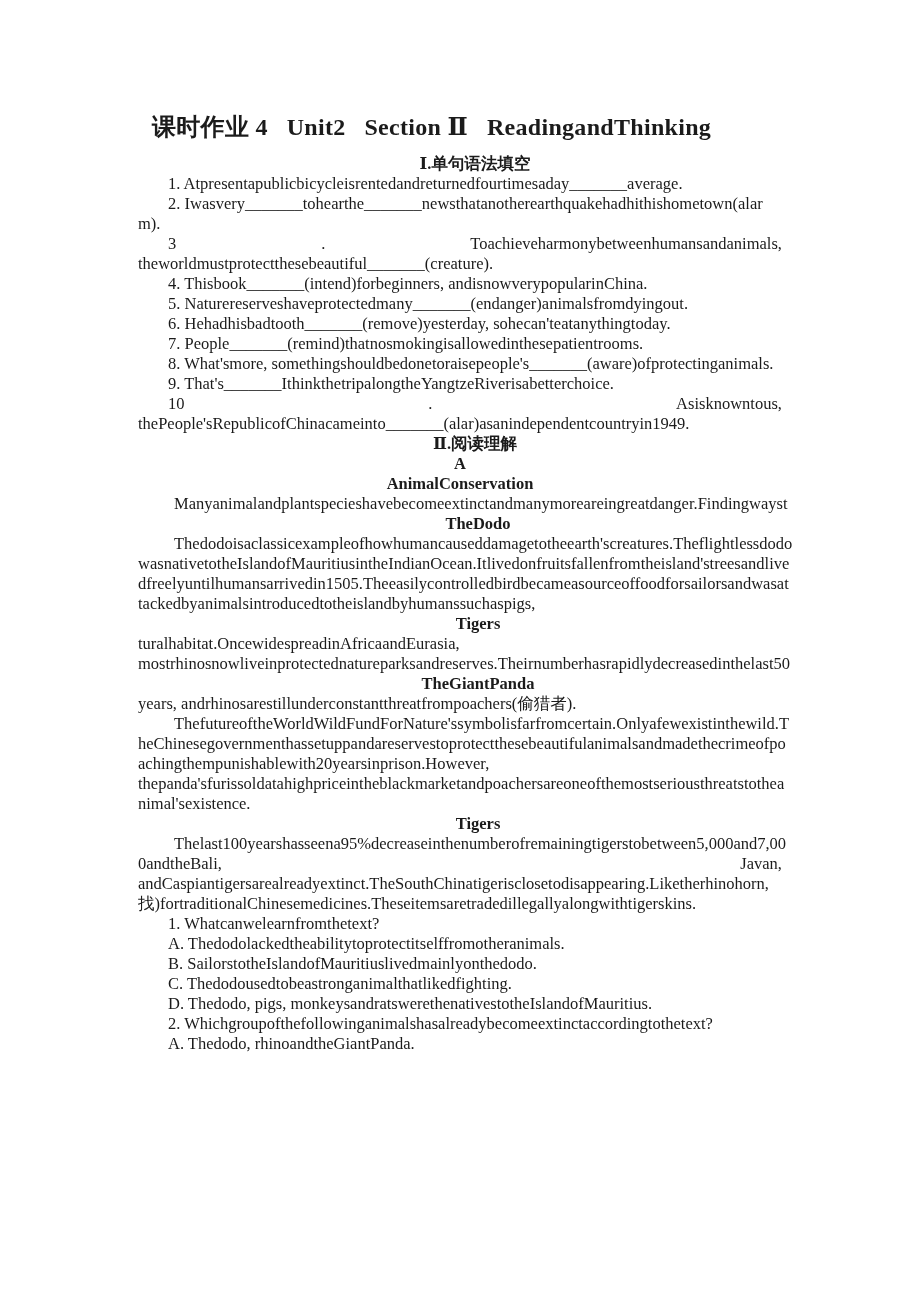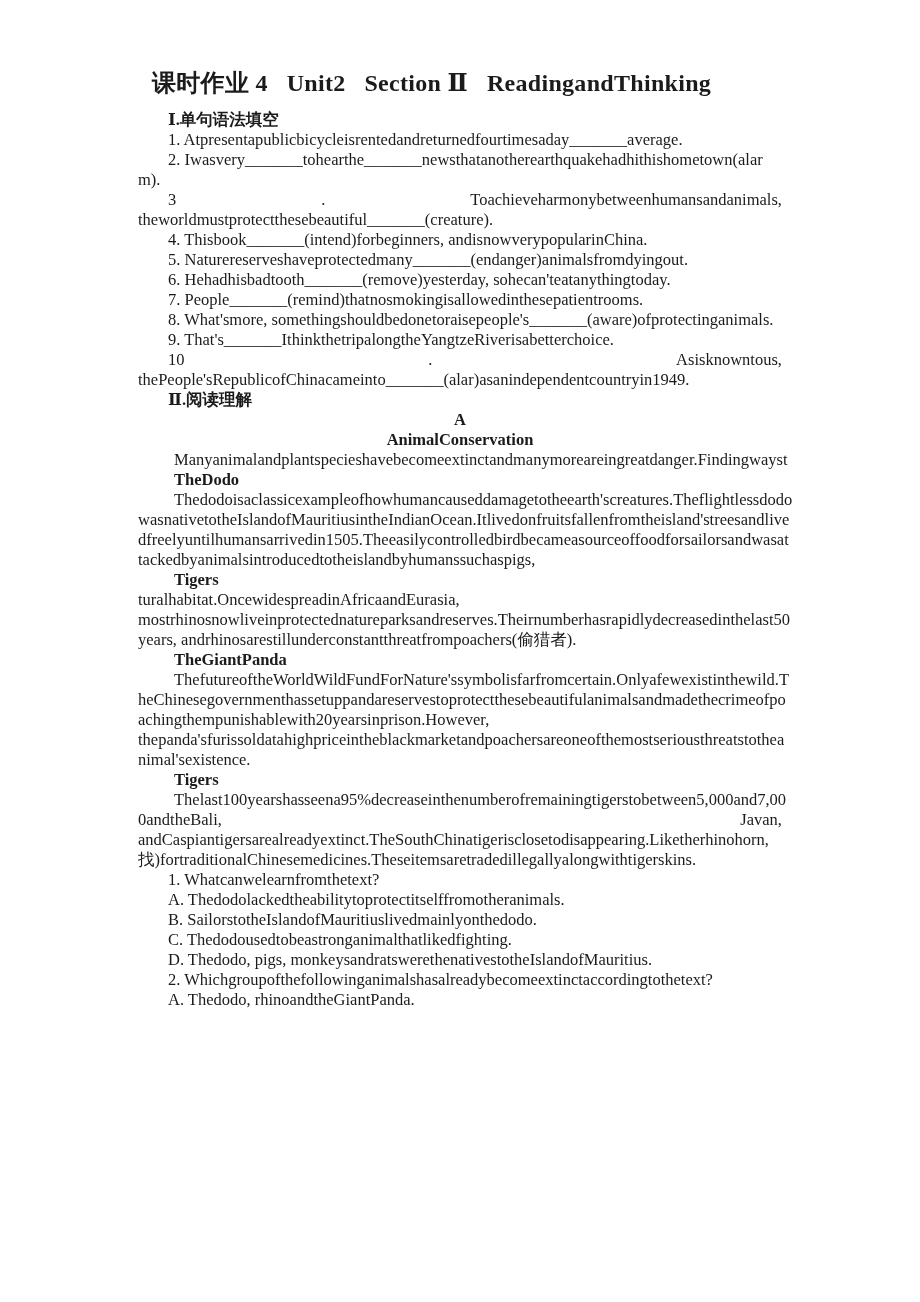--- a/index.html
+++ b/index.html
@@ -1,27 +1,27 @@
 <!DOCTYPE html>
 <html><head>
 <meta charset="utf-8">
 <style>
   html,body{margin:0;padding:0;}
   body{
     width:920px;height:1302px;overflow:hidden;background:#ffffff;
     font-family:"Liberation Serif","DejaVu Serif","DejaVu Sans",serif;
     color:#1b1b1b;
   }
-  .page{box-sizing:border-box;width:920px;height:1302px;padding:68px 138px 0 138px;}
+  .page{box-sizing:border-box;width:920px;height:1302px;padding:112px 138px 0 138px;}
   .title{
     font-weight:bold;font-size:24px;line-height:30px;white-space:pre;
     margin:0 0 12px 14px;letter-spacing:.3px;
   }
   .line{font-size:16.5px;line-height:20px;height:20px;white-space:nowrap;}
-  .b{font-weight:bold;}
+  .b{font-weight:bold;text-align:center;}
   .ind{padding-left:30px;}     
   .pind{padding-left:36px;}    
   .ctr{text-align:center;white-space:normal;}
   .jx{display:flex;justify-content:space-between;}
   .jx span{white-space:nowrap;}
 </style>
 </head>
 <body>
 
 <div class="page">
@@ -58,22 +58,22 @@
 
   <div class="line pind">Manyanimalandplantspecieshavebecomeextinctandmanymoreareingreatdanger.Findingwayst</div>
   <div class="line b pind">TheDodo</div>
   <div class="line pind">Thedodoisaclassicexampleofhowhumancauseddamagetotheearth'screatures.Theflightlessdodo</div>
   <div class="line">wasnativetotheIslandofMauritiusintheIndianOcean.Itlivedonfruitsfallenfromtheisland'streesandlive</div>
   <div class="line">dfreelyuntilhumansarrivedin1505.Theeasilycontrolledbirdbecameasourceoffoodforsailorsandwasat</div>
   <div class="line">tackedbyanimalsintroducedtotheislandbyhumanssuchaspigs,</div>
   <div class="line b pind">Tigers</div>
   <div class="line">turalhabitat.OncewidespreadinAfricaandEurasia,</div>
   <div class="line">mostrhinosnowliveinprotectednatureparksandreserves.Theirnumberhasrapidlydecreasedinthelast50</div>
+  <div class="line b pind">TheGiantPanda</div>
   <div class="line">years, andrhinosarestillunderconstantthreatfrompoachers(偷猎者).</div>
-  <div class="line b pind">TheGiantPanda</div>
   <div class="line pind">ThefutureoftheWorldWildFundForNature'ssymbolisfarfromcertain.Onlyafewexistinthewild.T</div>
   <div class="line">heChinesegovernmenthassetuppandareservestoprotectthesebeautifulanimalsandmadethecrimeofpo</div>
   <div class="line">achingthempunishablewith20yearsinprison.However,</div>
   <div class="line">thepanda'sfurissoldatahighpriceintheblackmarketandpoachersareoneofthemostseriousthreatstothea</div>
   <div class="line">nimal'sexistence.</div>
   <div class="line b pind">Tigers</div>
   <div class="line pind">Thelast100yearshasseena95%decreaseinthenumberofremainingtigerstobetween5,000and7,00</div>
   <div class="line jx">
     <span>0andtheBali,</span>
     <span>Javan,</span>

